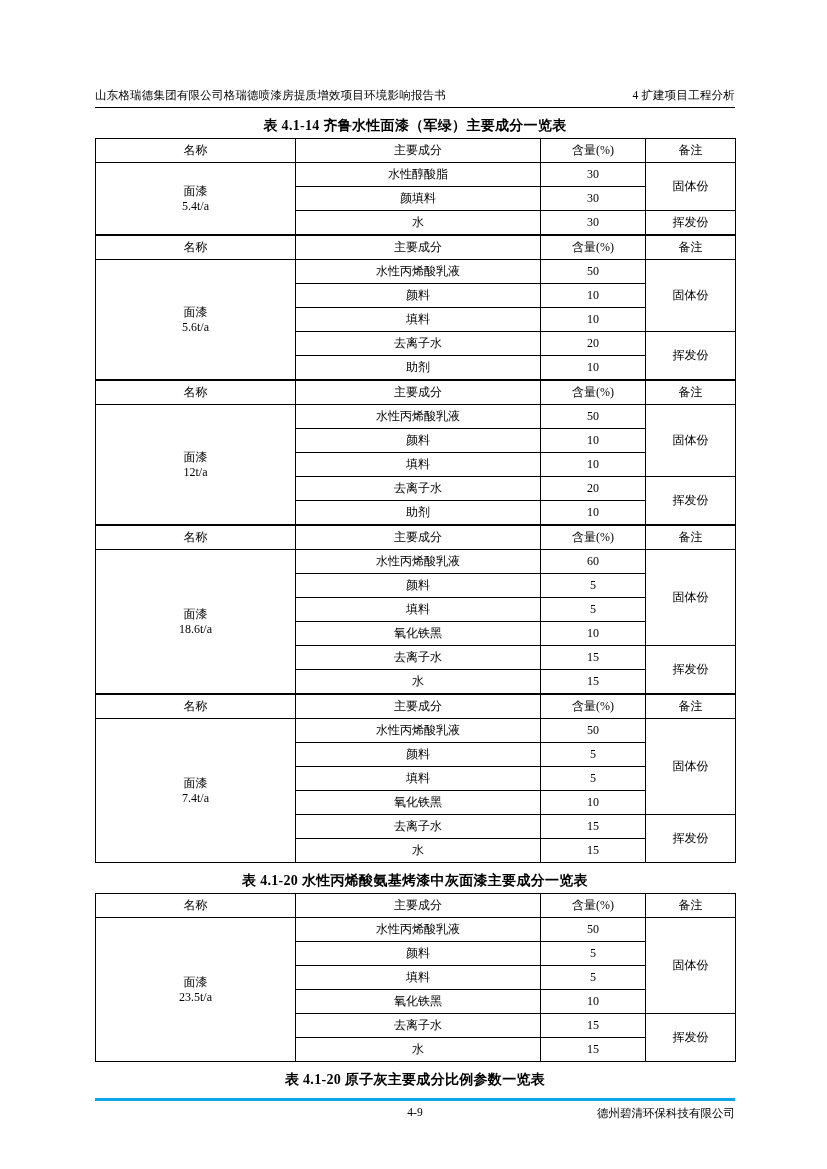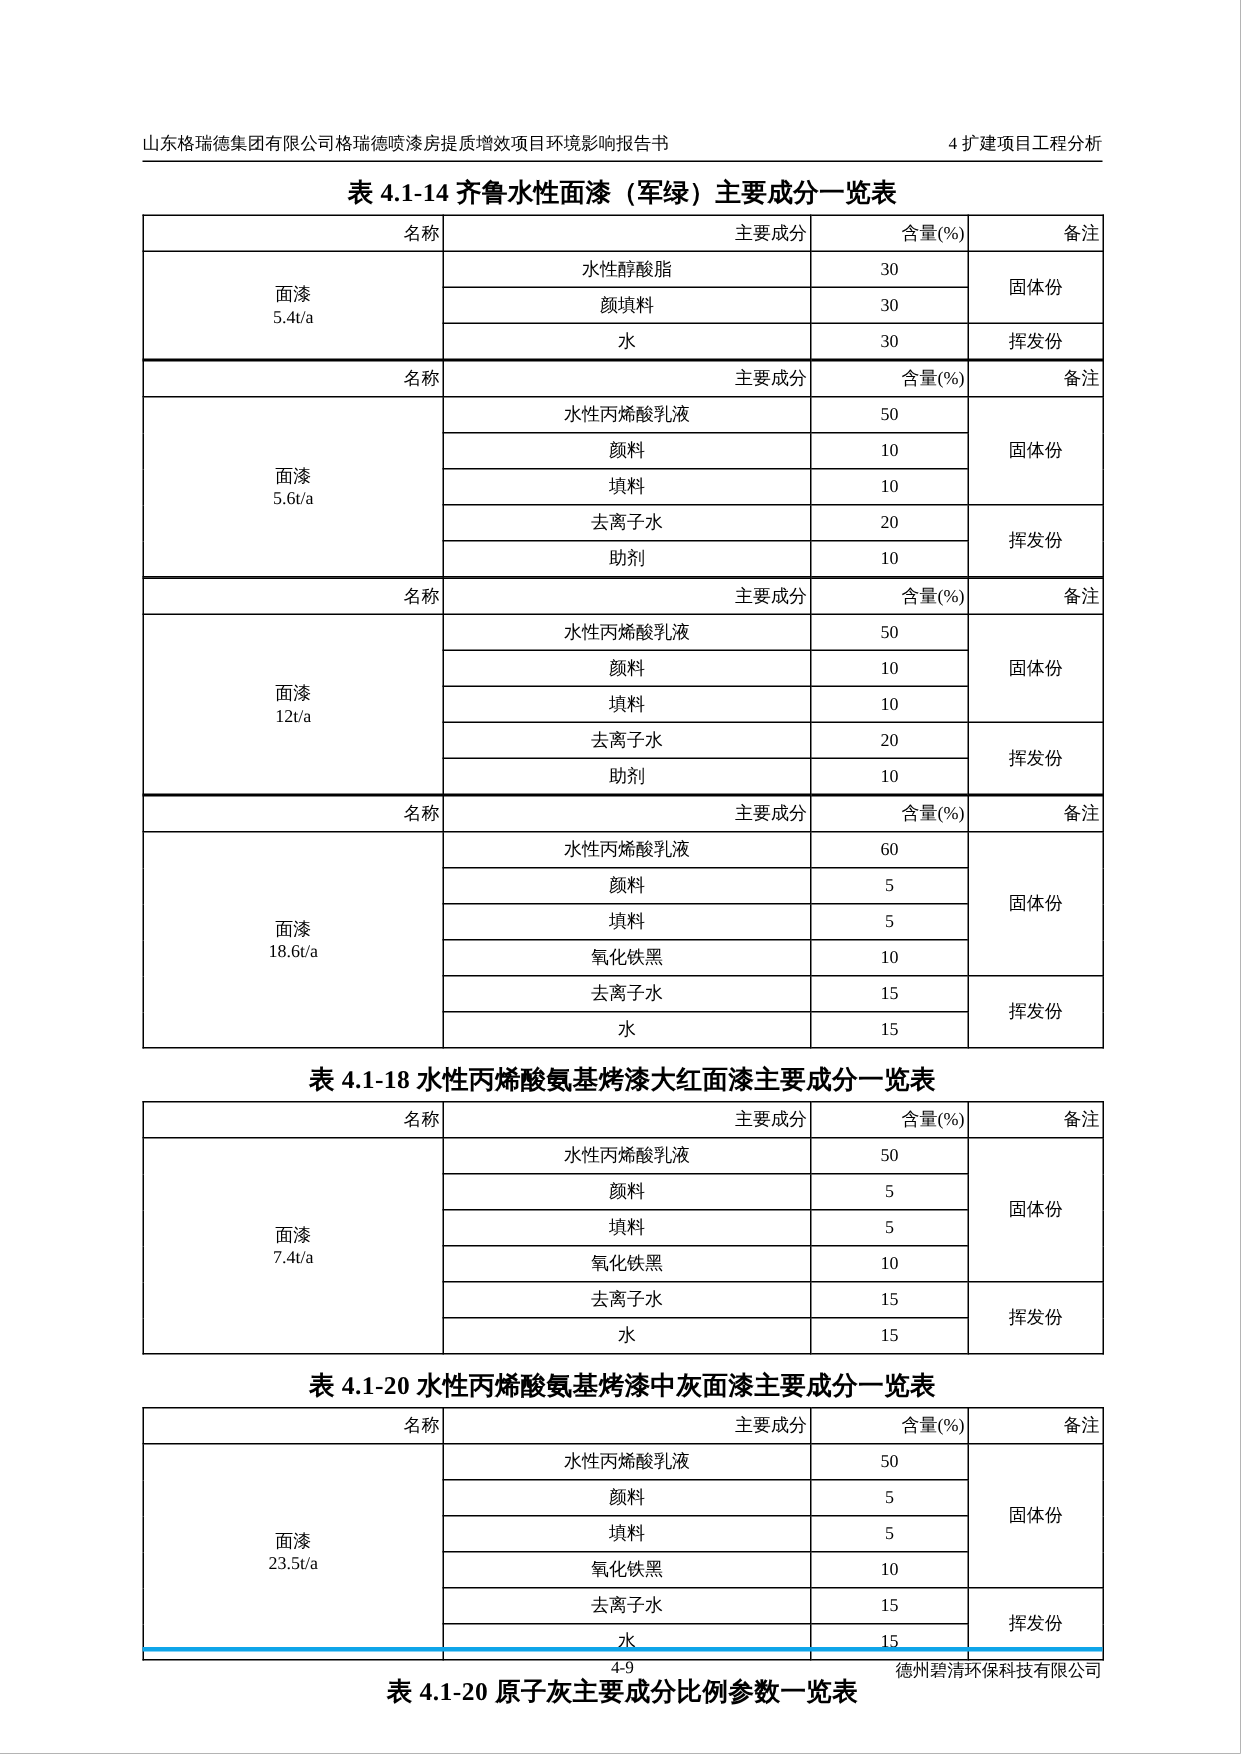--- a/index.html
+++ b/index.html
@@ -31,40 +31,40 @@
     padding-bottom: 4px;
     border-bottom: 1px solid #000;
     letter-spacing: 0.2px;
   }
   .header .left { white-space: nowrap; }
   .header .right { white-space: nowrap; margin-top: 40px; }
 
   .tbl-title {
     text-align: center;
     font-weight: bold;
-    font-size: 17px;
+    font-size: 14px;
     margin: 9px 0 3px 0;
     letter-spacing: 0.3px;
   }
   table.dt {
     width: 100%;
     border-collapse: collapse;
     font-size: 12px;
     table-layout: fixed;
   }
   table.dt td, table.dt th {
     border: 1px solid #000;
     text-align: center;
     vertical-align: middle;
     padding: 2px 2px;
     height: 19px;
     font-weight: normal;
     line-height: 1.25;
   }
-  table.dt th { font-weight: normal; text-align: right; }
+  table.dt th { font-weight: normal; }
   .c-name   { width: 200px; }
   .c-main   { width: 245px; }
   .c-pct    { width: 105px; }
   .c-note   { width: 90px; }
 
   .namecell { line-height: 1.5; }
 
   .footer {
     position: absolute;
     left: 95px;
@@ -259,21 +259,20 @@
         <td>15</td>
         <td rowspan="2">挥发份</td>
       </tr>
       <tr>
         <td>水</td>
         <td>15</td>
       </tr>
     </tbody>
       </table>
 
-    <div class="tbl-title">表 4.1-18 水性丙烯酸氨基烤漆大红面漆主要成分一览表</div>
     <table class="dt">
       <colgroup>
           <col class="c-name">
           <col class="c-main">
           <col class="c-pct">
           <col class="c-note">
         </colgroup>
       <tbody>
           <tr>
         <th>名称</th>

